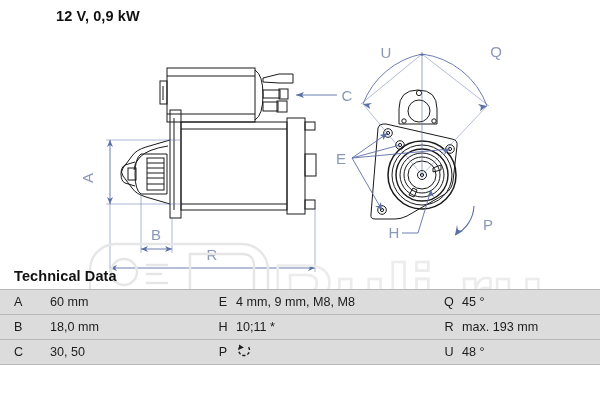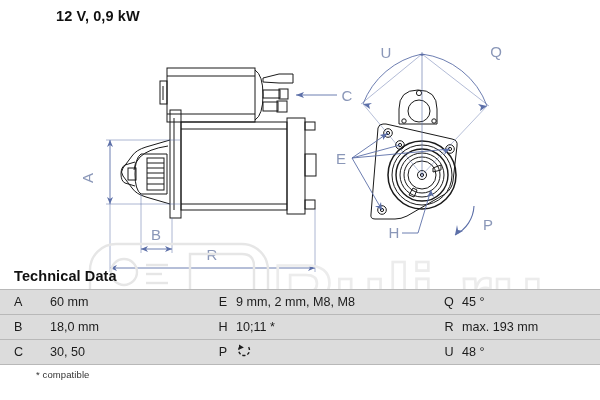--- a/index.html
+++ b/index.html
@@ -321,21 +321,21 @@
   <div class="techblock">
     <div class="tech-title">Technical Data</div>
 
     <table class="tech">
       <tbody>
         <tr>
           <td class="key pad-left" style="width: 36px;">A</td>
           <td class="val" style="width: 150px;">60 mm</td>
           <td class="gap" style="width: 10px;"></td>
           <td class="key" style="width: 26px;">E</td>
-          <td class="val" style="width: 190px;">9 mm, 2 mm, M8, M8</td>
+          <td class="val" style="width: 190px;">4 mm, 9 mm, M8, M8</td>
           <td class="gap" style="width: 10px;"></td>
           <td class="key" style="width: 26px;">Q</td>
           <td class="val" style="width: 152px;">45 °</td>
         </tr>
         <tr>
           <td class="key pad-left">B</td>
           <td class="val">18,0 mm</td>
           <td class="gap"></td>
           <td class="key">H</td>
           <td class="val">10;11 *</td>
@@ -356,16 +356,15 @@
               </svg>
             </span>
           </td>
           <td class="gap"></td>
           <td class="key">U</td>
           <td class="val">48 °</td>
         </tr>
       </tbody>
     </table>
 
-    <div class="footnote">* compatible</div>
   </div>
 
 </div>
 
 </body></html>

